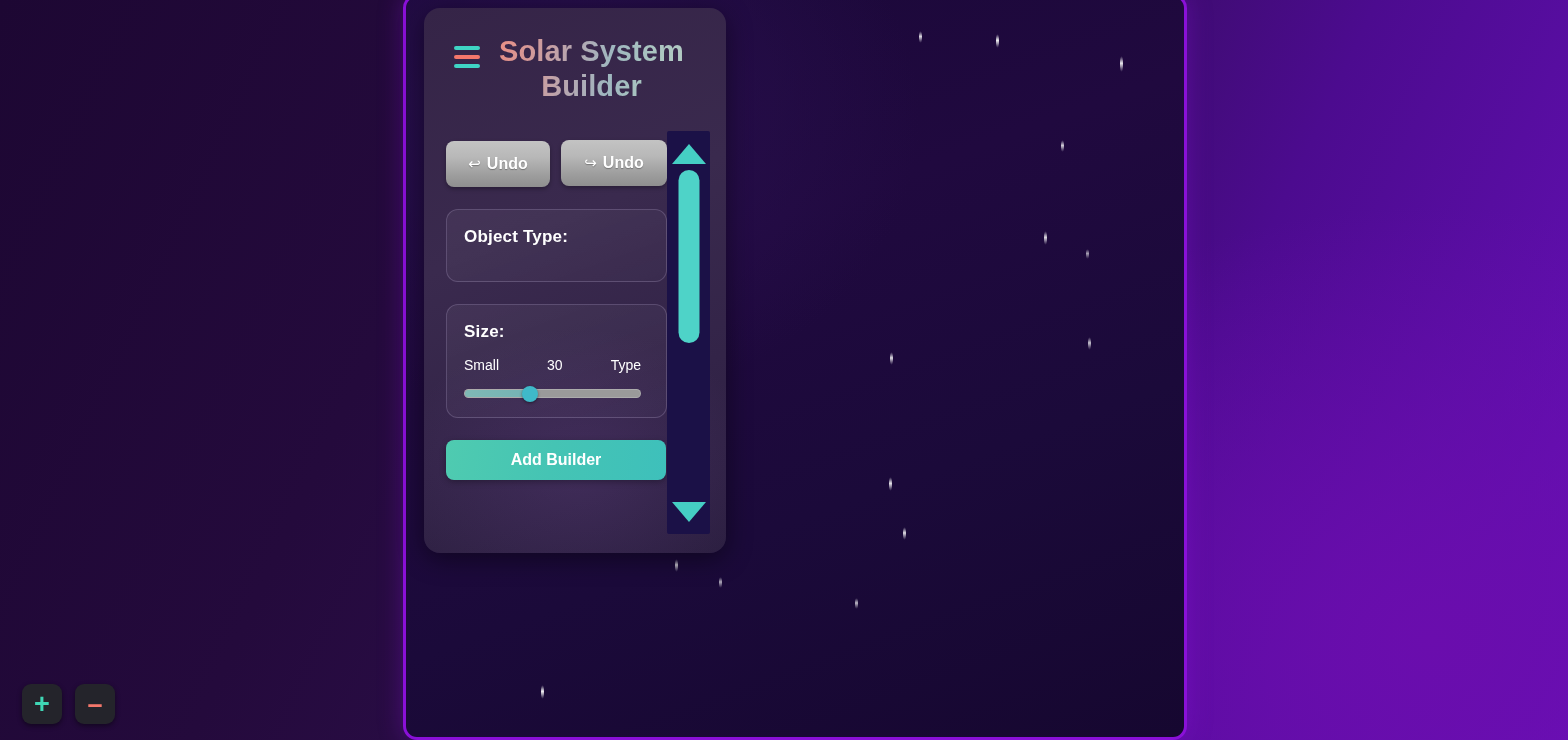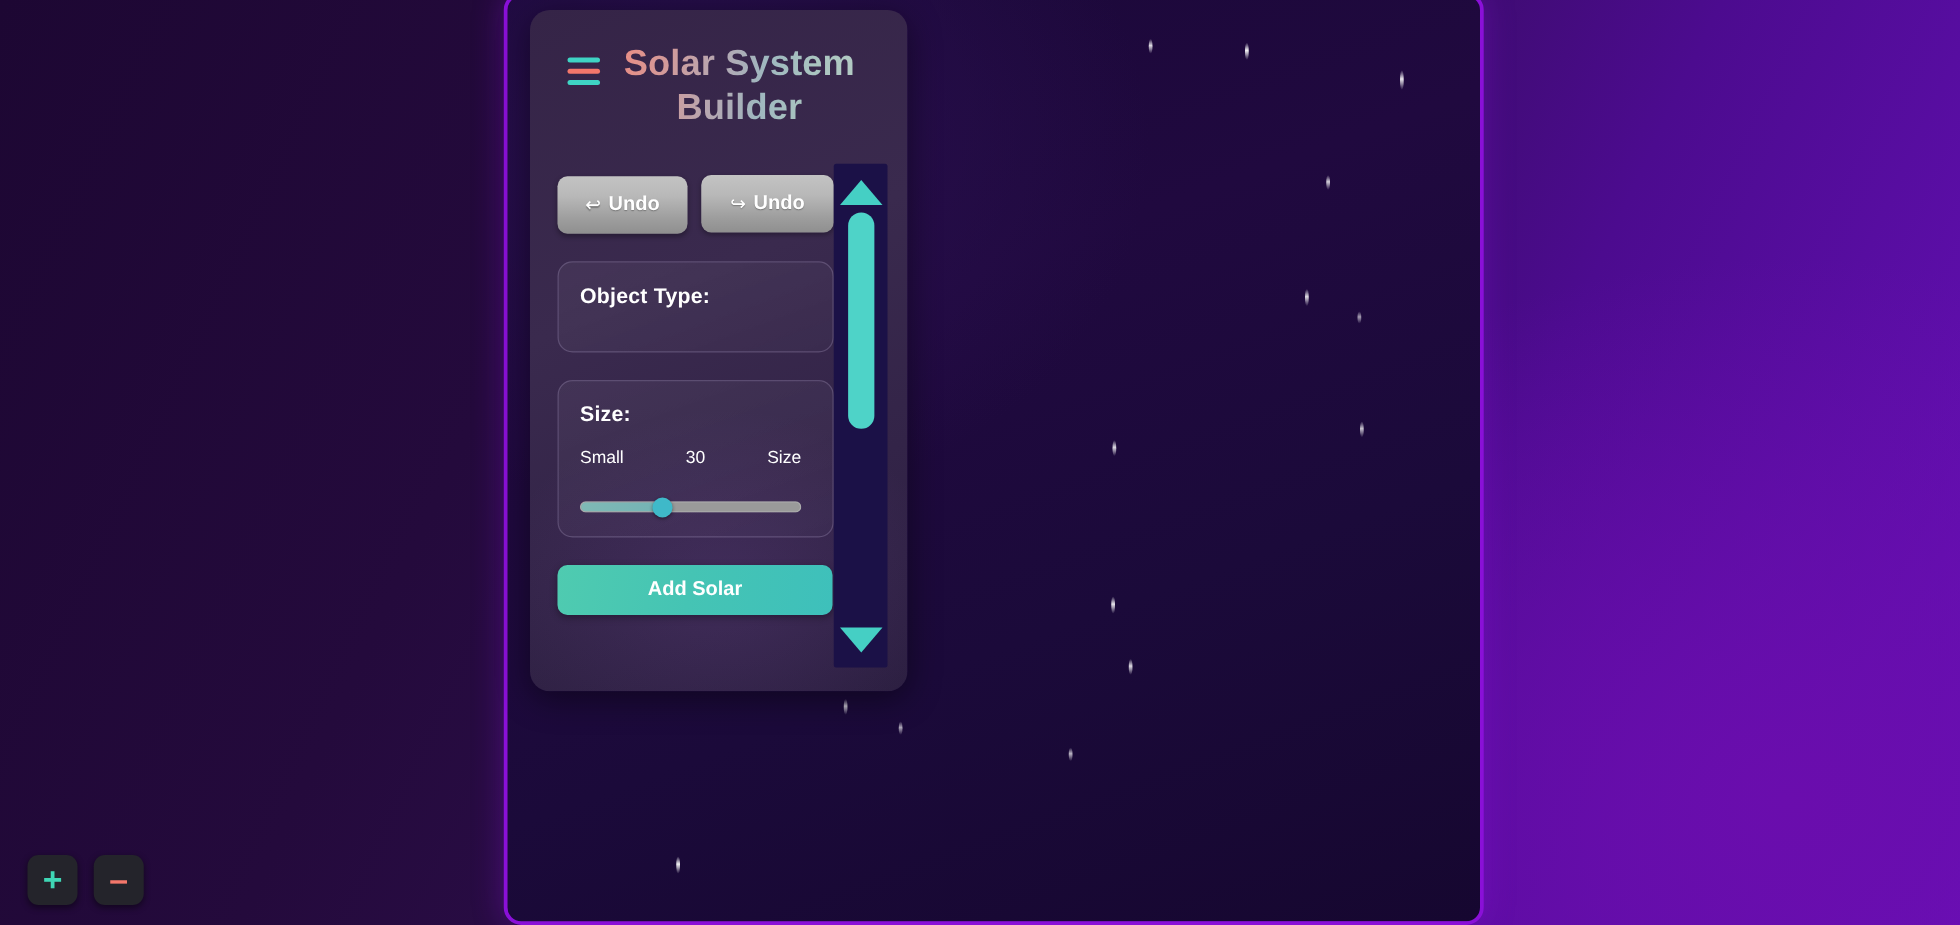--- a/index.html
+++ b/index.html
@@ -167,21 +167,21 @@
   #select-chevron {
     position:absolute; right:11px; top:50%;
     transform:translateY(-55%);
     width:26px; height:16px;
   }
 
   
   .size-scale {
     display:flex; justify-content:space-between; align-items:baseline;
     color:#ffffff; font-size:14px;
-    margin-bottom:28px;
+    margin-bottom:16px;
   }
   #size-slider {
     position:relative;
     height:9px;
     border-radius:5px;
     background:#9a9a9a;
     border:1px solid rgba(255,255,255,.18);
   }
   #size-slider-fill {
     position:absolute; left:0; top:0; bottom:0;
@@ -307,30 +307,30 @@
       <div class="card">
         <div class="card-label">Object Type:</div>
       </div>
 
       
       <div class="card">
         <div class="card-label">Size:</div>
         <div class="size-scale">
           <span>Small</span>
           <span>30</span>
-          <span>Size</span>
+          <span>Type</span>
         </div>
         <div id="size-slider">
           <div id="size-slider-fill" style="width: 37%;"></div>
           <div id="size-slider-thumb" style="left: 37%;"></div>
         </div>
       </div>
 
       
-      <button id="add-object-button">Add Solar</button>
+      <button id="add-object-button">Add Builder</button>
 
     </div>
   </div>
 </div>
 
 <div id="panel-scrollbar">
   <div class="sb-arrow" id="sb-arrow-up"></div>
   <div id="sb-track">
     <div id="sb-thumb"></div>
   </div>

